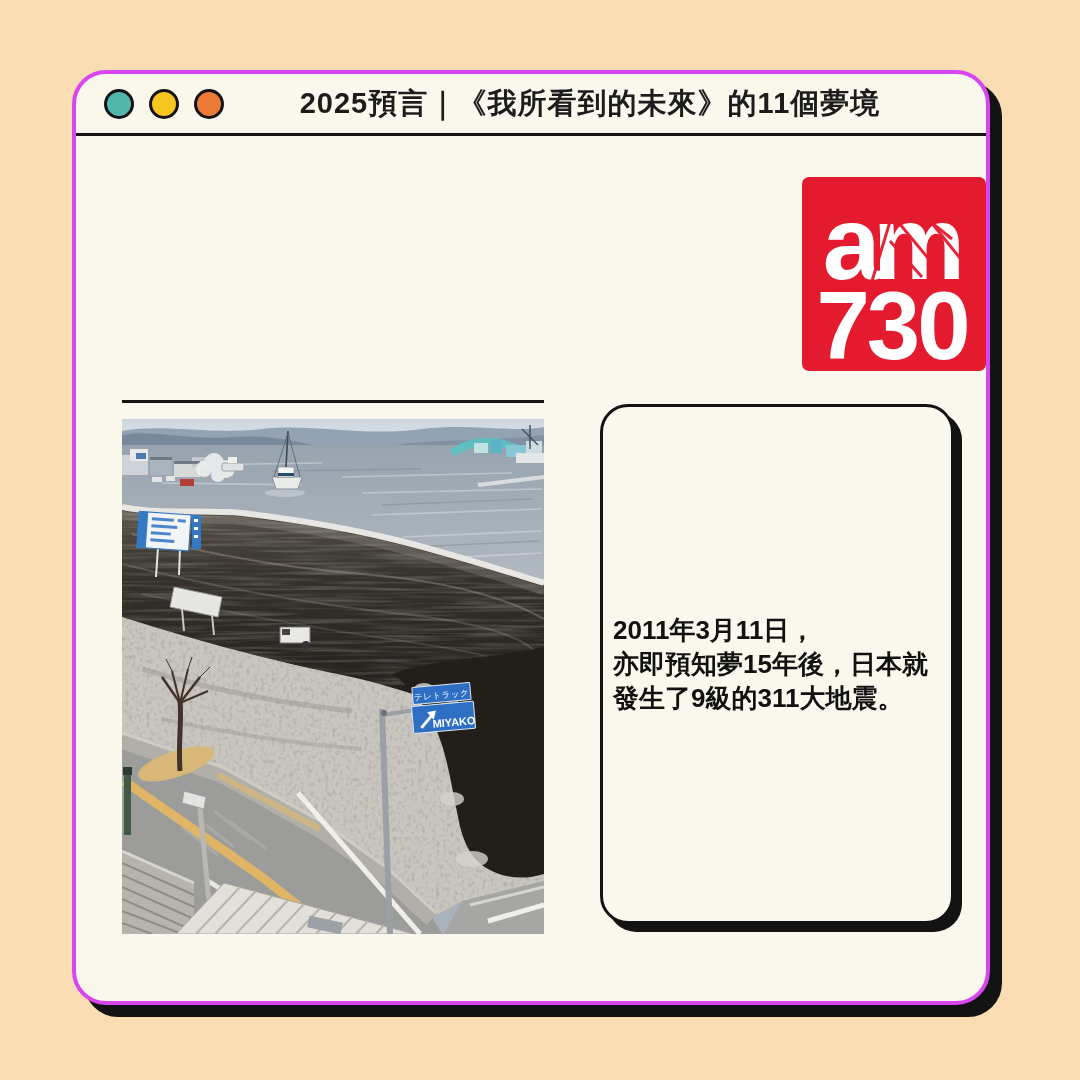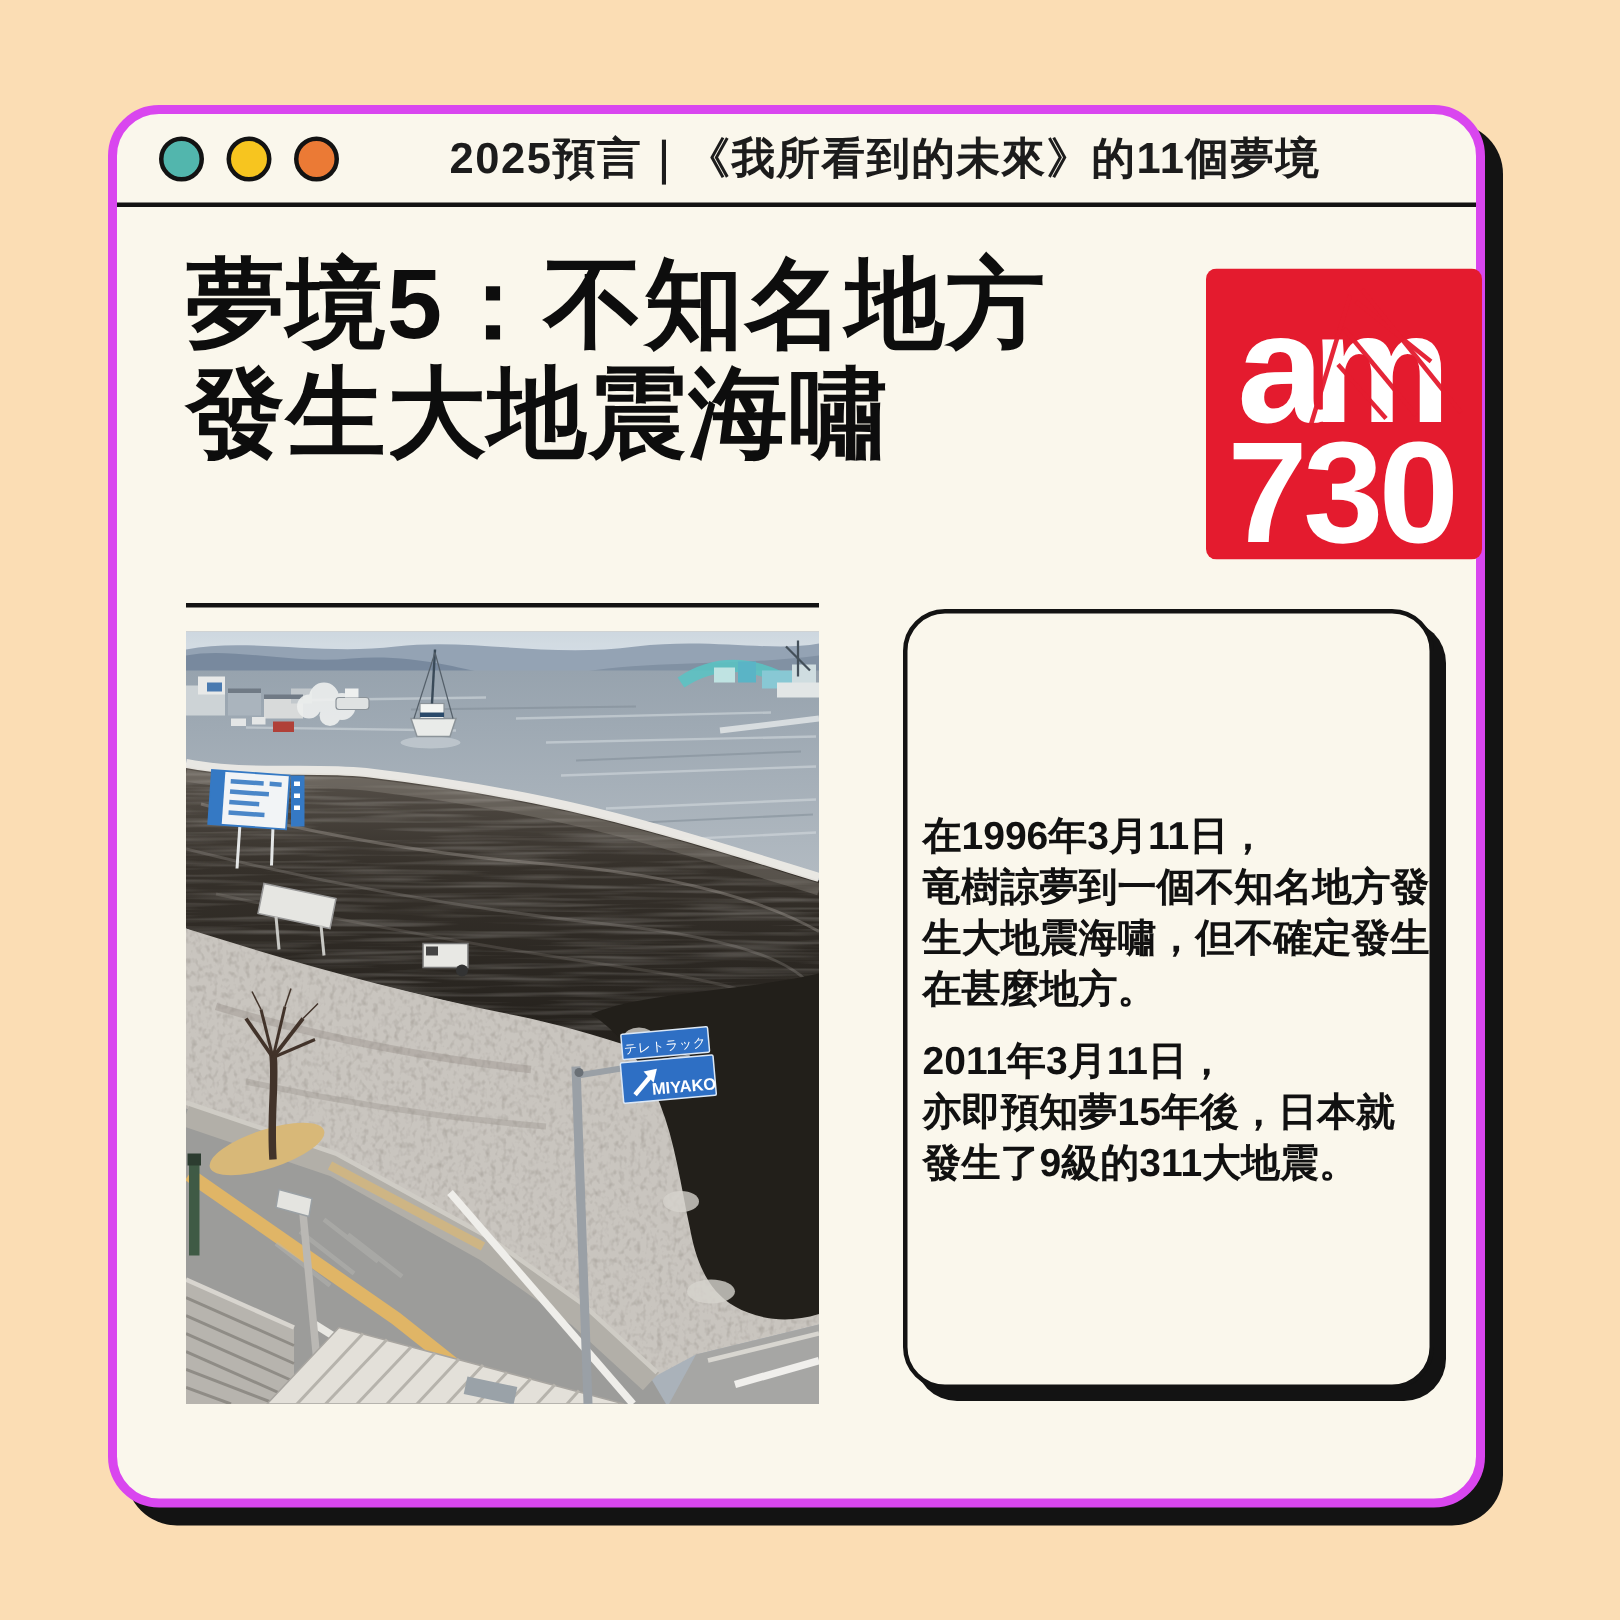--- a/index.html
+++ b/index.html
@@ -4,21 +4,21 @@
 <style>
   html,body{margin:0;padding:0;}
   body{
     width:1080px;height:1080px;position:relative;overflow:hidden;
     background:#FBDDB4;
     font-family:"Liberation Sans","DejaVu Sans",sans-serif;
     color:#121212;
   }
   .card{
     position:absolute;left:72px;top:70px;width:918px;height:935px;
-    background:#FAF7EC;border:6px solid #d946ef;border-radius:34px;
+    background:#FAF7EC;border:4px solid #d946ef;border-radius:34px;
     box-shadow:12px 12px 0 #131313;box-sizing:border-box;
   }
   .titlebar{
     height:59px;display:flex;align-items:center;
     border-bottom:3px solid #131313;padding:0 30px 0 28px;
   }
   .dots{display:flex;gap:15px;align-items:center;}
   .dot{width:30px;height:30px;border-radius:50%;border:3px solid #131313;box-sizing:border-box;}
   .dot.teal{background:#52B6AD;}
   .dot.yellow{background:#F7C51F;}
@@ -61,22 +61,20 @@
     <div class="dots">
       <div class="dot teal"></div>
       <div class="dot yellow"></div>
       <div class="dot orange"></div>
     </div>
     <div class="titlebar-title">2025預言｜《我所看到的未來》的11個夢境</div>
   </div>
 
   <div class="main">
 
-    <div class="headline">夢境5：不知名地方
-發生大地震海嘯</div>
 
     <svg class="logo" viewBox="0 0 184 194">
       <rect x="0" y="0" width="184" height="194" rx="7" fill="#E41B2E"></rect>
       <text x="88" y="102" text-anchor="middle" font-family="Liberation Sans, DejaVu Sans, sans-serif" font-size="104" font-weight="900" letter-spacing="-8" fill="#FFFFFF">am</text>
 
       <g stroke="#E41B2E" stroke-width="3" opacity="0.95">
         <line x1="96" y1="18" x2="70" y2="104"></line>
         <line x1="100" y1="22" x2="150" y2="62"></line>
         <line x1="104" y1="14" x2="170" y2="96"></line>
         <line x1="92" y1="40" x2="140" y2="98"></line>
@@ -335,23 +333,19 @@
             <rect x="290" y="285" width="62" height="27" rx="1" fill="#2E6FC4" stroke="#dce8f6" stroke-width="1"></rect>
             <path d="M298,307 L310,295" stroke="#ffffff" stroke-width="3"></path>
             <path d="M305,292 L314,291 L311,300 Z" fill="#ffffff"></path>
             <text x="331" y="308" text-anchor="middle" font-size="11" font-weight="bold" fill="#ffffff" font-family="Liberation Sans, DejaVu Sans, sans-serif">MIYAKO</text>
           </g>
         </g>
       </svg>
     </div>
 
     <div class="infobox">
-      <p>在1996年3月11日，
-竜樹諒夢到一個不知名地方發
-生大地震海嘯，但不確定發生
-在甚麼地方。</p>
       <p>2011年3月11日，
 亦即預知夢15年後，日本就
 發生了9級的311大地震。</p>
     </div>
 
   </div>
 </div>
 
 </body></html>

